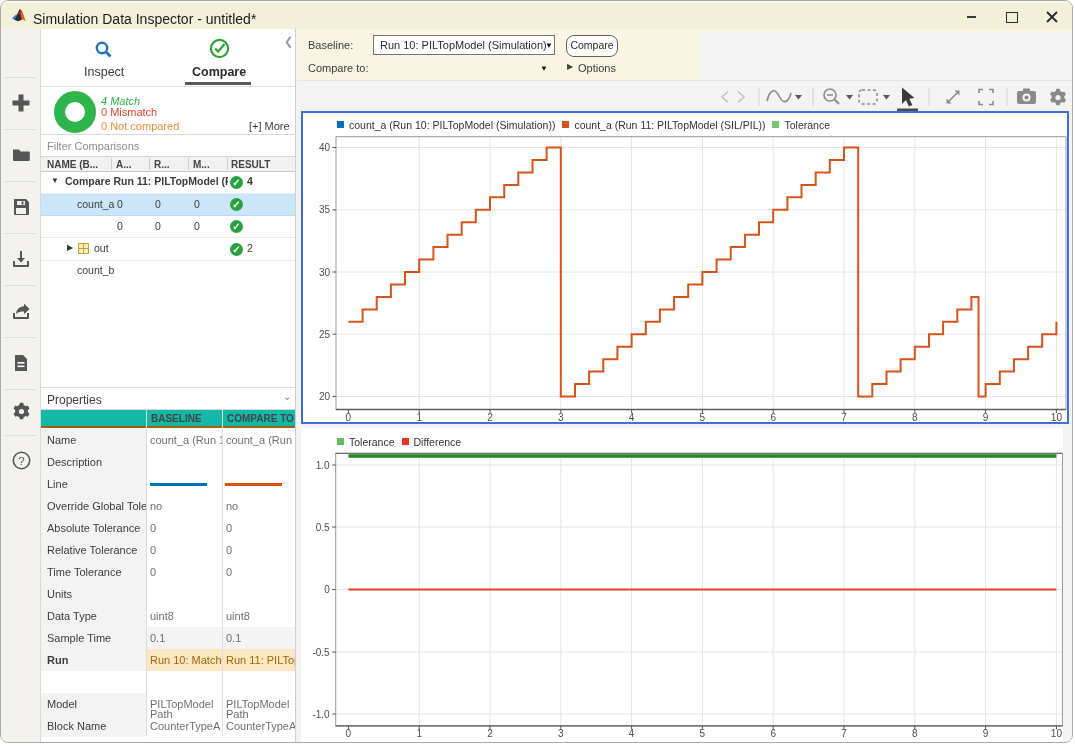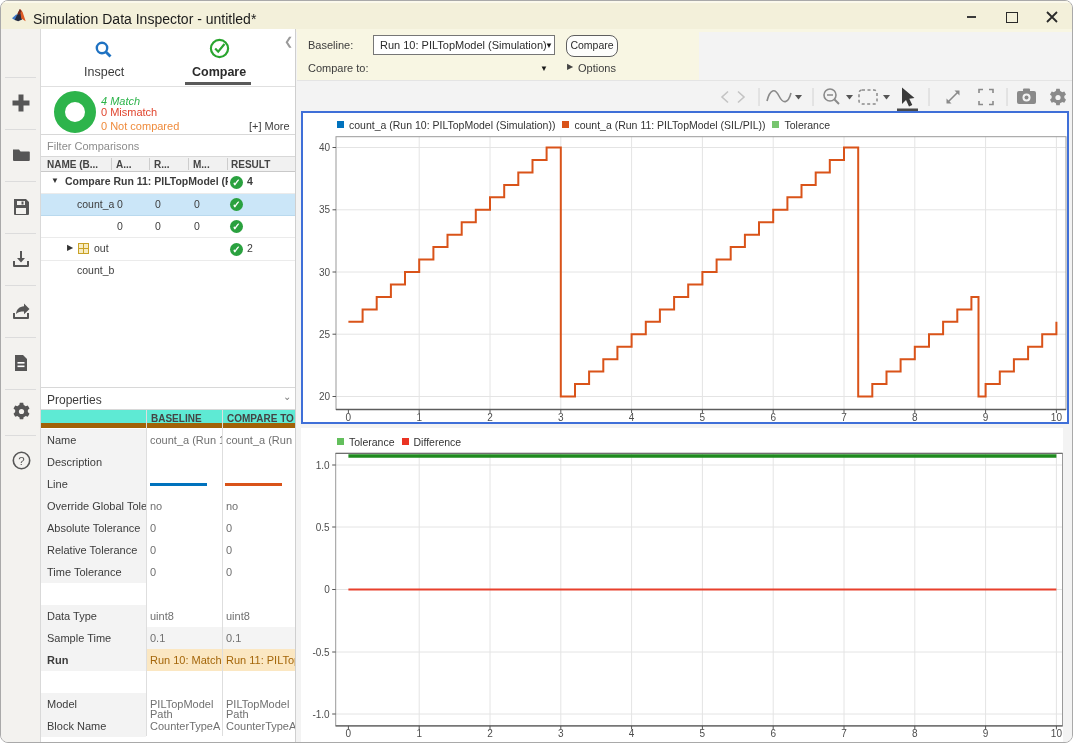--- a/index.html
+++ b/index.html
@@ -174,21 +174,21 @@
       <span class="abs lbl" style="left:53px;top:4px;">out</span>
       <span class="abs badge" style="left:189px;top:5px;">✓</span>
       <span class="abs lbl" style="left:206px;top:4px;">2</span>
     </div>
 
     <div class="abs" style="left:0;top:358px;width:254px;height:1px;background:#d8d8d8;"></div>
     <div class="abs" style="left:6px;top:364px;font-size:12px;color:#3c3c3c;">Properties</div>
     <div class="abs" style="left:242px;top:362px;font-size:10px;color:#7b7b7b;">⌄</div>
     <div class="abs" style="left:0;top:380px;width:254px;height:1px;background:#d8d8d8;"></div>
 
-    <div class="abs" style="left:0;top:381px;width:254px;height:18px;background:#5eead4;border-bottom:5px solid #a16207;box-sizing:border-box;font-size:10px;font-weight:bold;color:#444;">
+    <div class="abs" style="left:0;top:381px;width:254px;height:18px;background:#14b8a6;border-bottom:2px solid #a16207;box-sizing:border-box;font-size:10px;font-weight:bold;color:#444;">
       <span class="abs" style="left:110px;top:3px;">BASELINE</span>
       <span class="abs" style="left:186px;top:3px;">COMPARE TO</span>
     </div>
     <div class="abs" id="proprows" style="left:0;top:400px;width:254px;height:308px;">
       <div class="abs prow" style="top:0;">
           <span class="pcol1"></span>
           <span class="plbl">Name</span>
           <span class="pval1">count_a (Run 1</span>
           <span class="pval2">count_a (Run 1</span>
         </div>
@@ -218,20 +218,24 @@
           <span class="pcol1"></span>
           <span class="plbl">Relative Tolerance</span>
           <span class="pval1">0</span>
           <span class="pval2">0</span>
         </div>
       <div class="abs prow" style="top:132px;">
           <span class="pcol1"></span>
           <span class="plbl">Time Tolerance</span>
           <span class="pval1">0</span>
           <span class="pval2">0</span>
+        </div>
+      <div class="abs prow" style="top:154px;">
+          <span class="pcol1"></span>
+          <span class="plbl">Units</span>
         </div>
       <div class="abs prow" style="top:176px;">
           <span class="pcol1"></span>
           <span class="plbl">Data Type</span>
           <span class="pval1">uint8</span>
           <span class="pval2">uint8</span>
         </div>
       <div class="abs prow" style="top:198px;">
           <span class="pcol1"></span>
           <span class="plbl">Sample Time</span>

